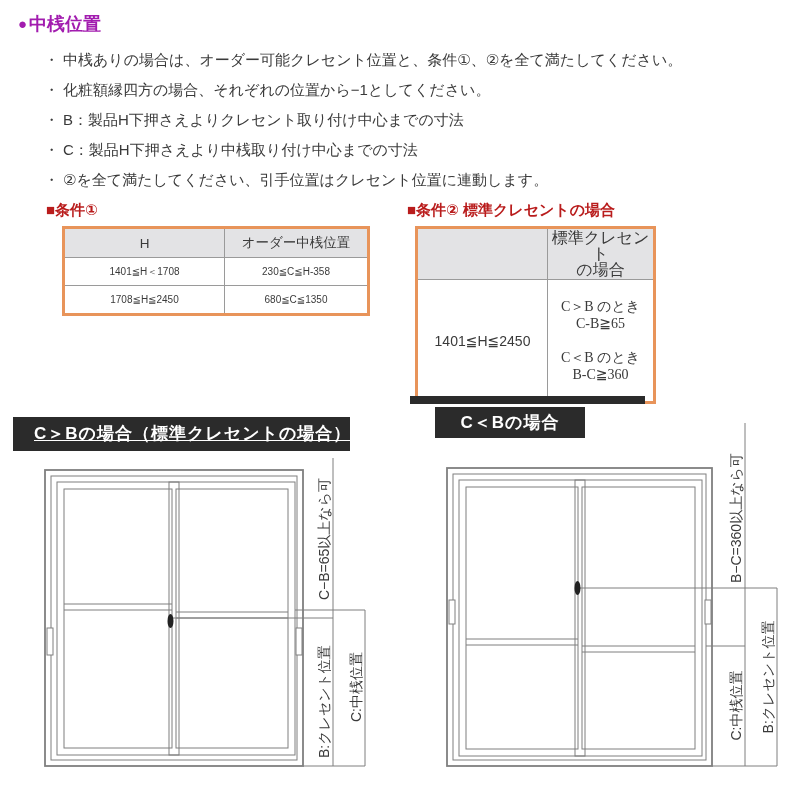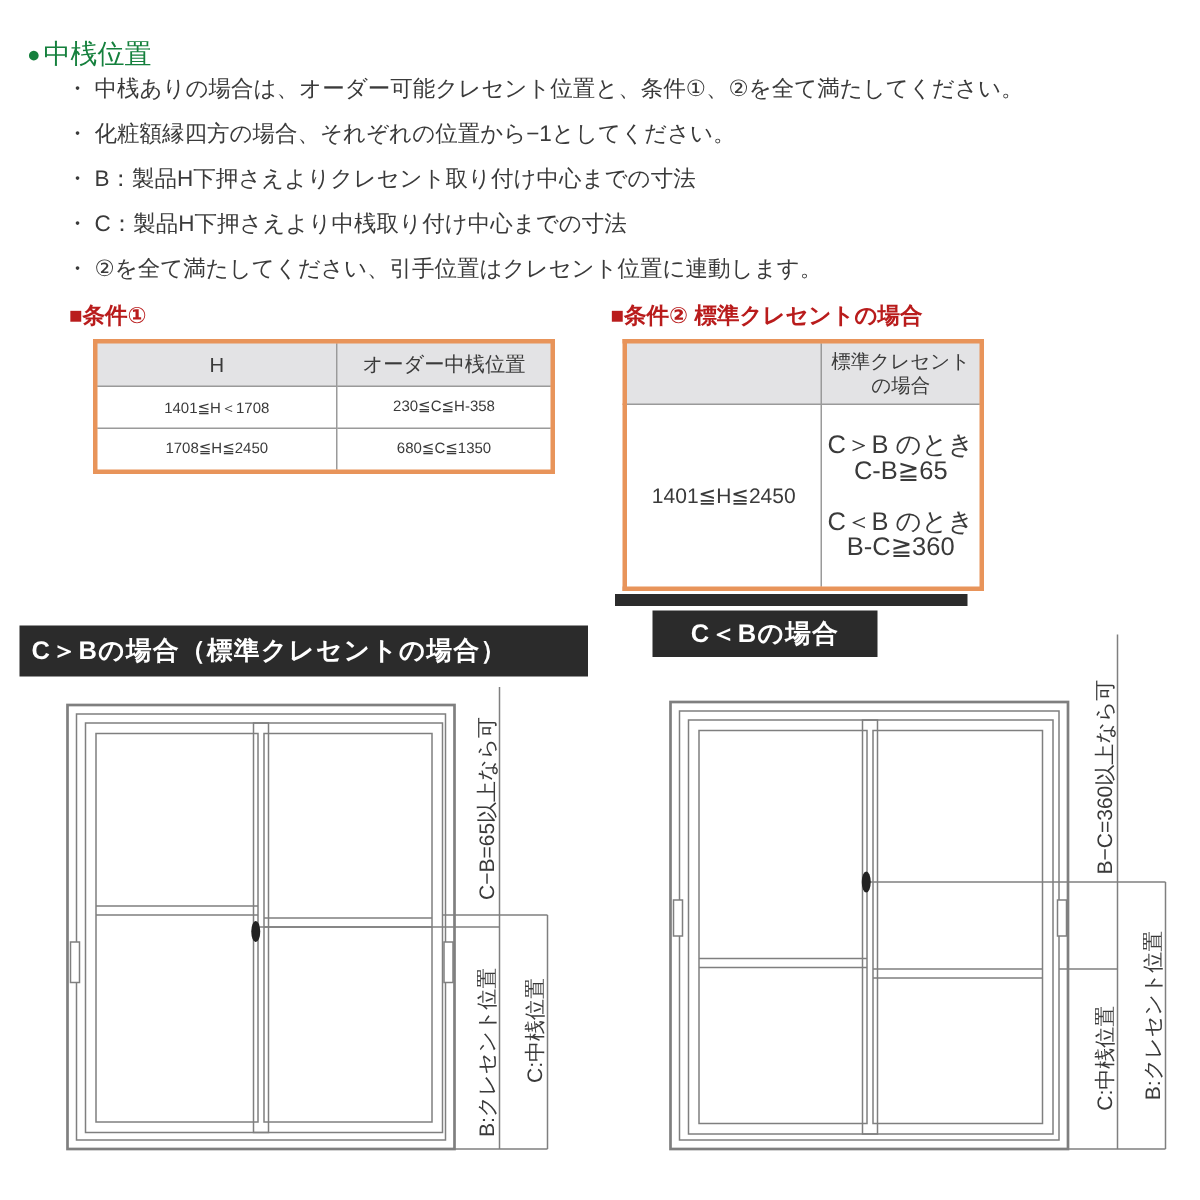--- a/index.html
+++ b/index.html
@@ -9,39 +9,39 @@
     --line:#7F7F7F;
     --text:#333333;
   }
   html,body{margin:0;padding:0;background:#ffffff;}
   .page{
     position:relative;width:800px;height:800px;background:#ffffff;overflow:hidden;
     font-family:"Liberation Sans","DejaVu Sans",sans-serif;color:var(--text);
   }
   .abs{position:absolute;}
   
-  .title-row{left:18px;top:24px;font-size:18px;font-weight:normal;color:#15803d;}
+  .title-row{left:18px;top:12px;font-size:18px;font-weight:bold;color:#a21caf;}
   .title-row .marker{font-size:15px;vertical-align:1px;margin-right:2px;}
   .note{left:44px;font-size:15px;line-height:19px;white-space:nowrap;color:#3a3a3a;}
   .note .bm{margin-right:4px;}
   
   .caption{font-size:15px;font-weight:bold;color:#b91c1c;white-space:nowrap;}
   
   table.cond{border-collapse:collapse;border:3px solid var(--table-border);background:#fff;}
   table.cond th,table.cond td{border:1px solid #9a9a9a;text-align:center;font-weight:normal;color:#3a3a3a;}
   table.t1 th{background:var(--table-header-bg);height:26px;font-size:13.5px;}
   table.t1 td{height:25px;font-size:10px;}
   table.t1 .c1{width:157px;}  table.t1 .c2{width:140px;}
-  table.t2 th{background:var(--table-header-bg);height:38px;font-size:13px;line-height:16px;white-space:pre-line;}
+  table.t2 th{background:var(--table-header-bg);height:38px;font-size:16px;line-height:16px;white-space:pre-line;}
   table.t2 td{font-size:14px;}
   table.t2 .c1{width:127px;}  table.t2 .c2{width:103px;}
-  table.t2 td.conds{font-size:17px;line-height:17px;white-space:pre-line;padding:8px 0;height:105px;}
+  table.t2 td.conds{font-size:14px;line-height:17px;white-space:pre-line;padding:8px 0;height:105px;font-family:Liberation Serif, serif;}
   
   .dhead{background:var(--heading-bg);color:#ffffff;font-weight:bold;font-size:17px;letter-spacing:1px;white-space:nowrap;}
-  .dhead.left{left:13px;top:417px;width:379px;height:34px;line-height:34px;padding-left:8px;box-sizing:border-box;}
+  .dhead.left{left:13px;top:417px;width:337px;height:34px;line-height:34px;padding-left:21px;box-sizing:border-box;text-decoration:underline;}
   .dhead.right{left:435px;top:407px;width:150px;height:31px;line-height:31px;text-align:center;}
   .strip{left:410px;top:396px;width:235px;height:8px;background:var(--heading-bg);}
   
   .vtext{
     position:absolute;transform-origin:0 0;transform:rotate(-90deg);
     font-size:14px;line-height:18px;height:18px;color:#3a3a3a;white-space:nowrap;
   }
   .vcenter{text-align:center;}
   svg.draw{left:0;top:0;}
 </style>

